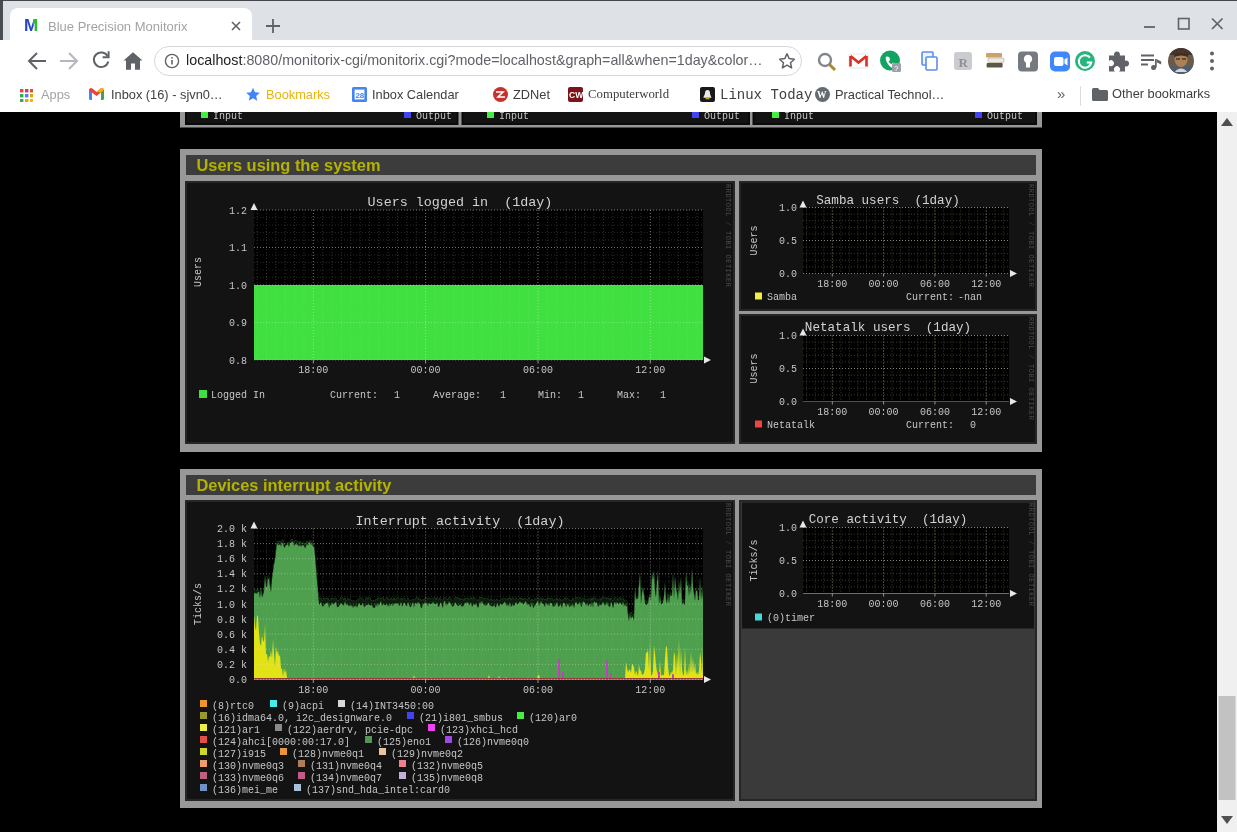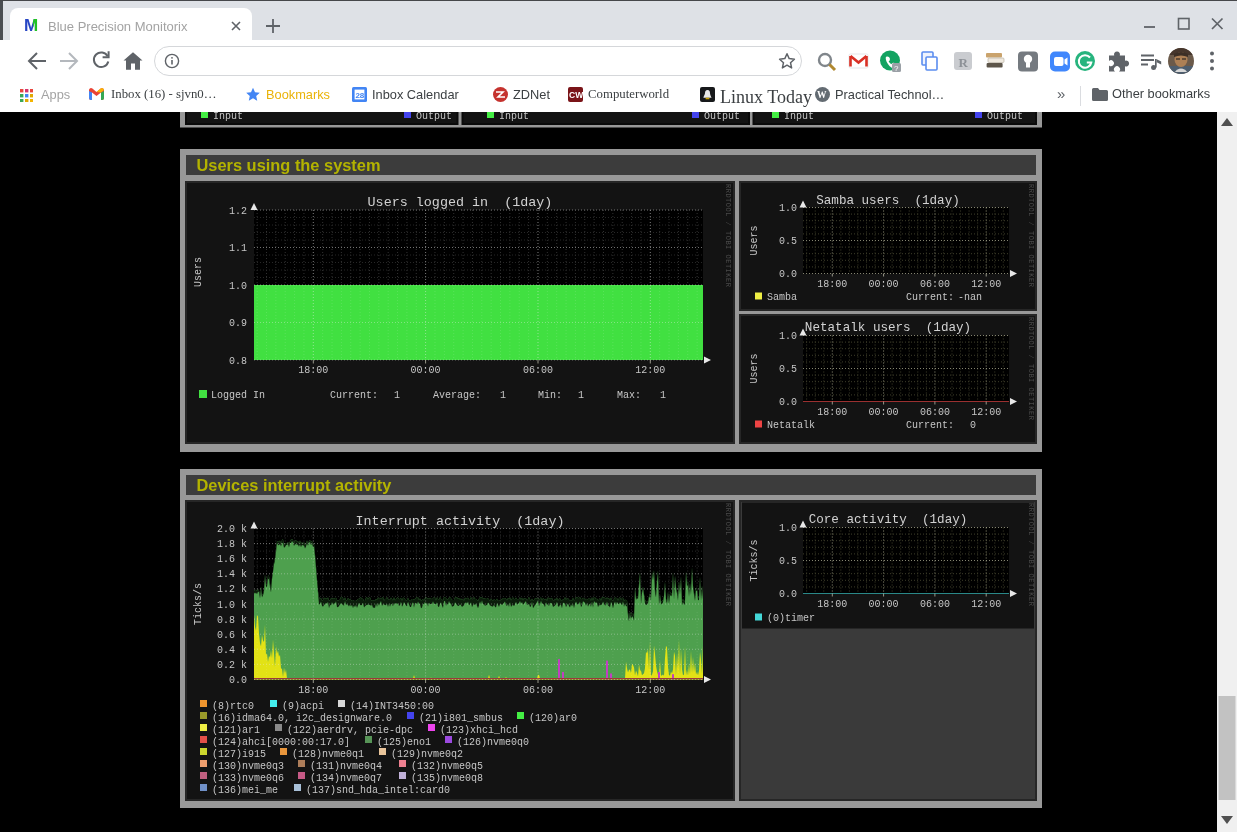--- a/index.html
+++ b/index.html
@@ -37,20 +37,21 @@
 <path d="M83.6 8.2 A7.3 7.3 0 1 0 84.3 13.5" stroke="#5f6368" stroke-width="2" fill="none"></path>
 <path d="M84.6 3.2 V9.2 H78.6" stroke="#5f6368" stroke-width="2" fill="none"></path>
 <path d="M109 4.2 L99.5 12.4 H102 V21.8 H107 V15.5 H111 V21.8 H116 V12.4 H118.5 Z" fill="#5f6368"></path>
 </svg>
 <div style="position:absolute;left:154px;top:46px;width:648px;height:30px;background:#fff;border:1px solid #d5d7da;border-radius:15.5px;box-sizing:border-box"></div>
 <svg style="position:absolute;left:164px;top:53px" width="16" height="16" viewBox="0 0 16 16">
       <circle cx="8" cy="8" r="6.6" fill="none" stroke="#5f6368" stroke-width="1.4"></circle>
       <path d="M8 7 V11.4" stroke="#5f6368" stroke-width="1.6"></path>
       <circle cx="8" cy="4.8" r="0.9" fill="#5f6368"></circle>
     </svg>
+<div style="position:absolute;left:186px;top:52px;font-family:'Liberation Sans',sans-serif;font-size:14.3px;color:#5f6368;white-space:pre"><span style="color:#202124">localhost</span>:8080/monitorix-cgi/monitorix.cgi?mode=localhost&amp;graph=all&amp;when=1day&amp;color…</div>
 <svg style="position:absolute;left:778px;top:52px" width="18" height="18" viewBox="0 0 18 18">
       <path d="M9 1.8 L11.2 6.6 16.4 7.2 12.5 10.7 13.6 15.9 9 13.2 4.4 15.9 5.5 10.7 1.6 7.2 6.8 6.6 Z" fill="none" stroke="#5f6368" stroke-width="1.5" stroke-linejoin="round"></path>
     </svg>
 <svg style="position:absolute;left:815px;top:48px" width="420px" height="28" viewBox="0 0 420 28">
 
 <circle cx="10" cy="12" r="6" fill="none" stroke="#80868b" stroke-width="2.4"></circle>
       <path d="M14.5 16.5 L20 22" stroke="#b08830" stroke-width="3"></path>
 
 <rect x="34" y="6" width="19" height="14" rx="1.5" fill="#fff" stroke="#e5e7ea"></rect>
       <path d="M35.5 8 L43.5 14.5 51.5 8" fill="none" stroke="#d93025" stroke-width="2.6"></path>
@@ -122,21 +123,21 @@
       <rect x="5" y="10" width="3.4" height="3.4" fill="#e0a800"></rect>
       <rect x="10" y="10" width="3.4" height="3.4" fill="#f4b400"></rect>
     </svg>
 <div style="position:absolute;left:41px;top:87px;font-family:'Liberation Sans',sans-serif;font-size:12.8px;color:#a3a3a3">Apps</div>
 <svg style="position:absolute;left:89px;top:88px" width="15" height="12" viewBox="0 0 15 12">
 <path d="M0 2 a2 2 0 0 1 3.4-1.4 L7.5 4 11.6 0.6 A2 2 0 0 1 15 2 V10 a2 2 0 0 1-2 2 h-1 V4.5 L7.5 8 3 4.5 V12 H2 a2 2 0 0 1-2-2 Z" fill="#ea4335"></path>
 <path d="M0 3 V10 a2 2 0 0 0 2 2 h1 V4.5 Z" fill="#4285f4"></path>
 <path d="M15 3 V10 a2 2 0 0 1-2 2 h-1 V4.5 Z" fill="#34a853"></path>
 <path d="M12 4.5 L15 2 A2 2 0 0 0 11.6 0.6 L7.5 4 Z" fill="#fbbc04" opacity="0.9"></path>
 </svg>
-<div style="position:absolute;left:111px;top:87px;font-family:Liberation Serif, serif;font-size:12.8px;color:#3c4043">Inbox (16) - sjvn0…</div>
+<div style="position:absolute;left:111px;top:87px;font-family:Liberation Sans, sans-serif;font-size:12.8px;color:#3c4043">Inbox (16) - sjvn0…</div>
 <svg style="position:absolute;left:245px;top:87px" width="16" height="16" viewBox="0 0 16 16">
       <path d="M8 0.8 L10 5.2 14.8 5.8 11.2 9 12.2 13.8 8 11.3 3.8 13.8 4.8 9 1.2 5.8 6 5.2 Z" fill="#4285f4"></path>
     </svg>
 <div style="position:absolute;left:266px;top:87px;font-family:'Liberation Sans',sans-serif;font-size:12.8px;color:#eab308">Bookmarks</div>
 <svg style="position:absolute;left:352px;top:87px" width="15" height="15" viewBox="0 0 15 15">
       <rect width="15" height="15" rx="1.5" fill="#4285f4"></rect>
       <rect x="2.6" y="2.6" width="9.8" height="9.8" fill="#fff"></rect>
       <text x="3.4" y="10.6" font-size="8px" font-weight="bold" fill="#4285f4" font-family="'Liberation Sans',sans-serif">28</text>
     </svg>
 <div style="position:absolute;left:372px;top:87px;font-family:'Liberation Sans',sans-serif;font-size:12.8px;color:#3c4043">Inbox Calendar</div>
@@ -148,21 +149,21 @@
 <svg style="position:absolute;left:568px;top:87px" width="15" height="15" viewBox="0 0 15 15">
       <rect width="15" height="15" rx="2" fill="#7a1418"></rect>
       <text x="1" y="11" font-size="8.5px" font-weight="bold" fill="#fff" font-family="'Liberation Sans',sans-serif">CW</text>
     </svg>
 <div style="position:absolute;left:588px;top:87px;font-family:Liberation Serif, serif;font-size:12.8px;color:#3c4043">Computerworld</div>
 <svg style="position:absolute;left:700px;top:87px" width="15" height="15" viewBox="0 0 15 15">
       <rect width="15" height="15" rx="2" fill="#17191b"></rect>
       <path d="M7.5 3 C5.5 3 5 4.8 5 6.2 c0 1-1.6 3.2-1.6 4.6 h8.2 C11 9.4 10 7.2 10 6.2 10 4.8 9.5 3 7.5 3Z" fill="#e8e8e8"></path>
       <path d="M5.6 11.5 h3.8" stroke="#caa000" stroke-width="1.6"></path>
     </svg>
-<div style="position:absolute;left:720px;top:87px;font-family:Liberation Serif, serif;font-size:18px;color:#3c4043">Linux Today</div>
+<div style="position:absolute;left:720px;top:87px;font-family:Liberation Mono, monospace;font-size:14px;color:#3c4043">Linux Today</div>
 <svg style="position:absolute;left:815px;top:87px" width="15" height="15" viewBox="0 0 15 15">
       <circle cx="7.5" cy="7.5" r="7.5" fill="#636b72"></circle>
       <text x="2" y="11" font-size="9.5px" font-weight="bold" fill="#fff" font-family="'Liberation Serif',serif">W</text>
     </svg>
 <div style="position:absolute;left:835px;top:87px;font-family:'Liberation Sans',sans-serif;font-size:12.8px;color:#3c4043">Practical Technol…</div>
 <div style="position:absolute;left:1057px;top:85px;font-family:'Liberation Sans',sans-serif;font-size:15px;color:#5f6368">»</div>
 <div style="position:absolute;left:1080px;top:86px;width:1px;height:20px;background:#dadce0"></div>
 <svg style="position:absolute;left:1092px;top:88px" width="16" height="13" viewBox="0 0 16 13">
       <path d="M0 1.5 A1.5 1.5 0 0 1 1.5 0 H6 l1.5 2 H14.5 A1.5 1.5 0 0 1 16 3.5 V11.5 A1.5 1.5 0 0 1 14.5 13 H1.5 A1.5 1.5 0 0 1 0 11.5 Z" fill="#5f6368"></path>
     </svg>

